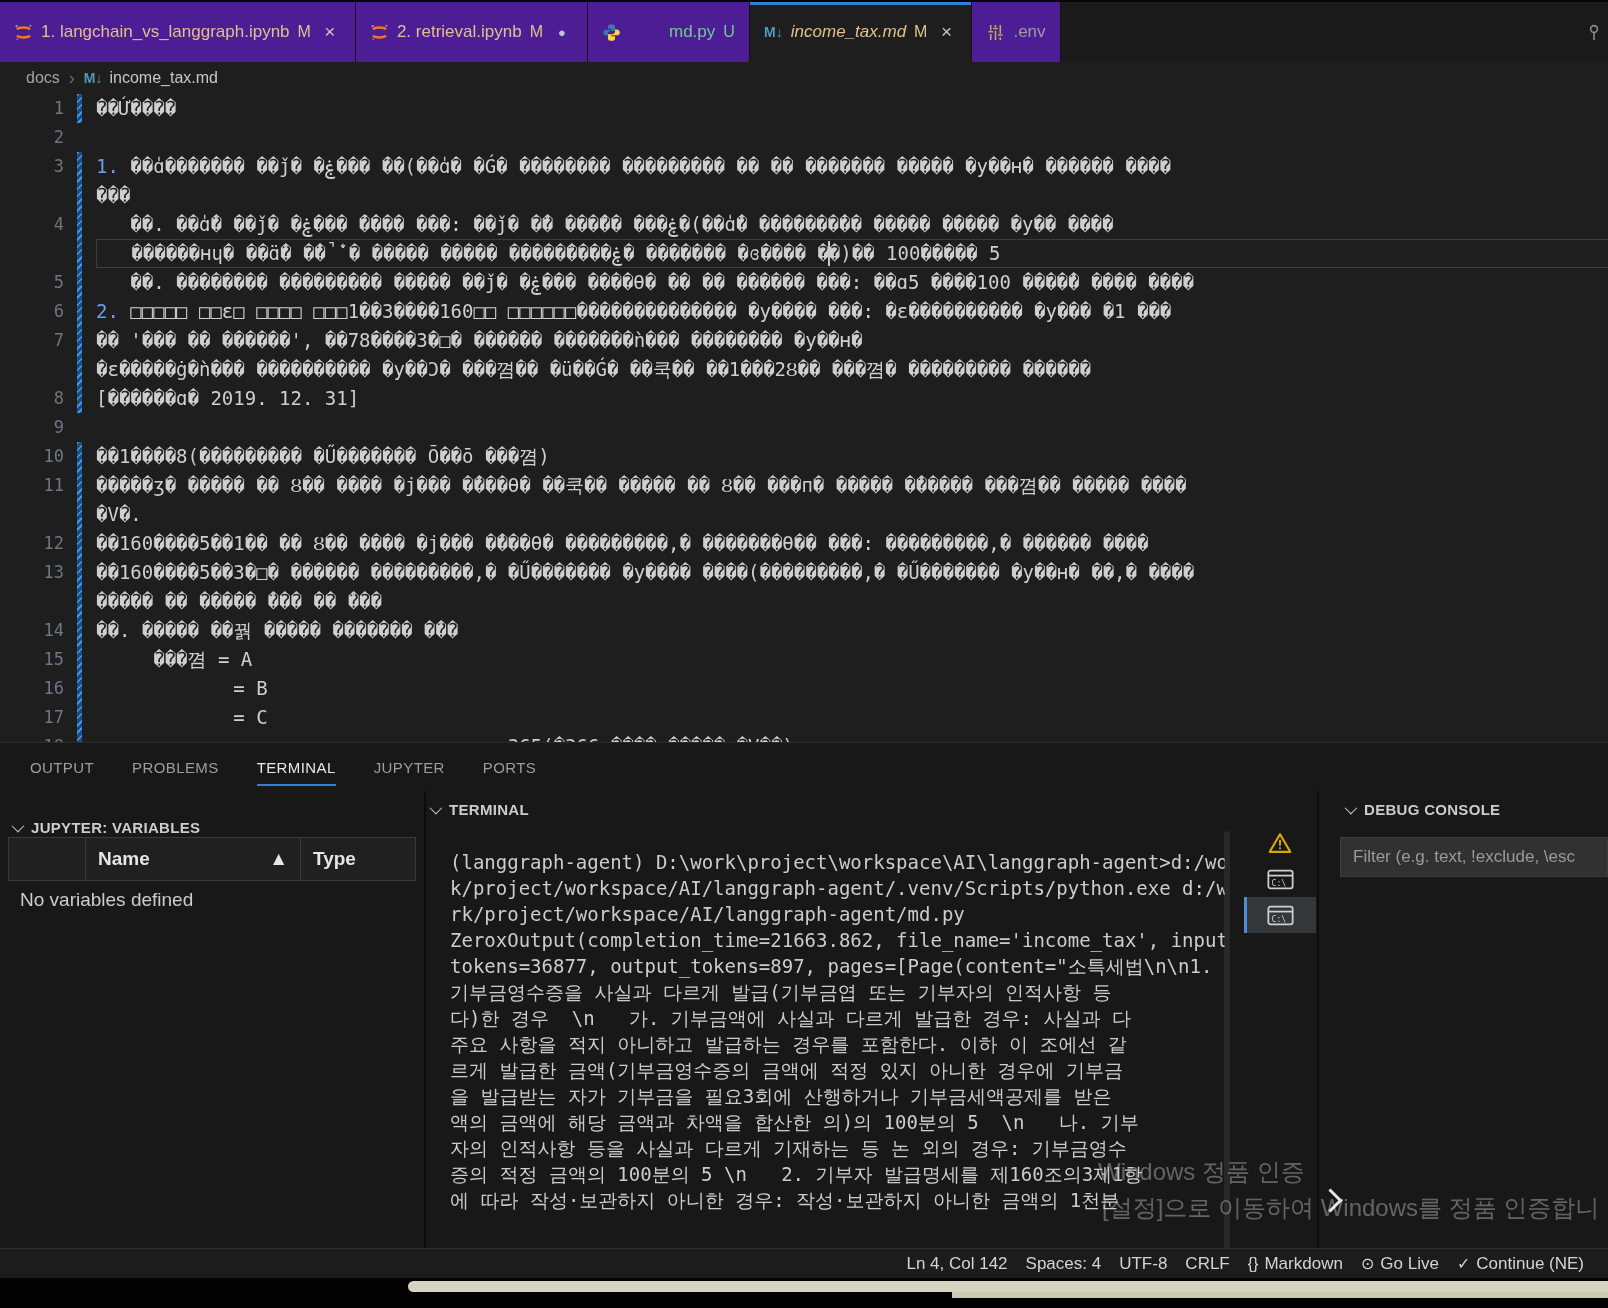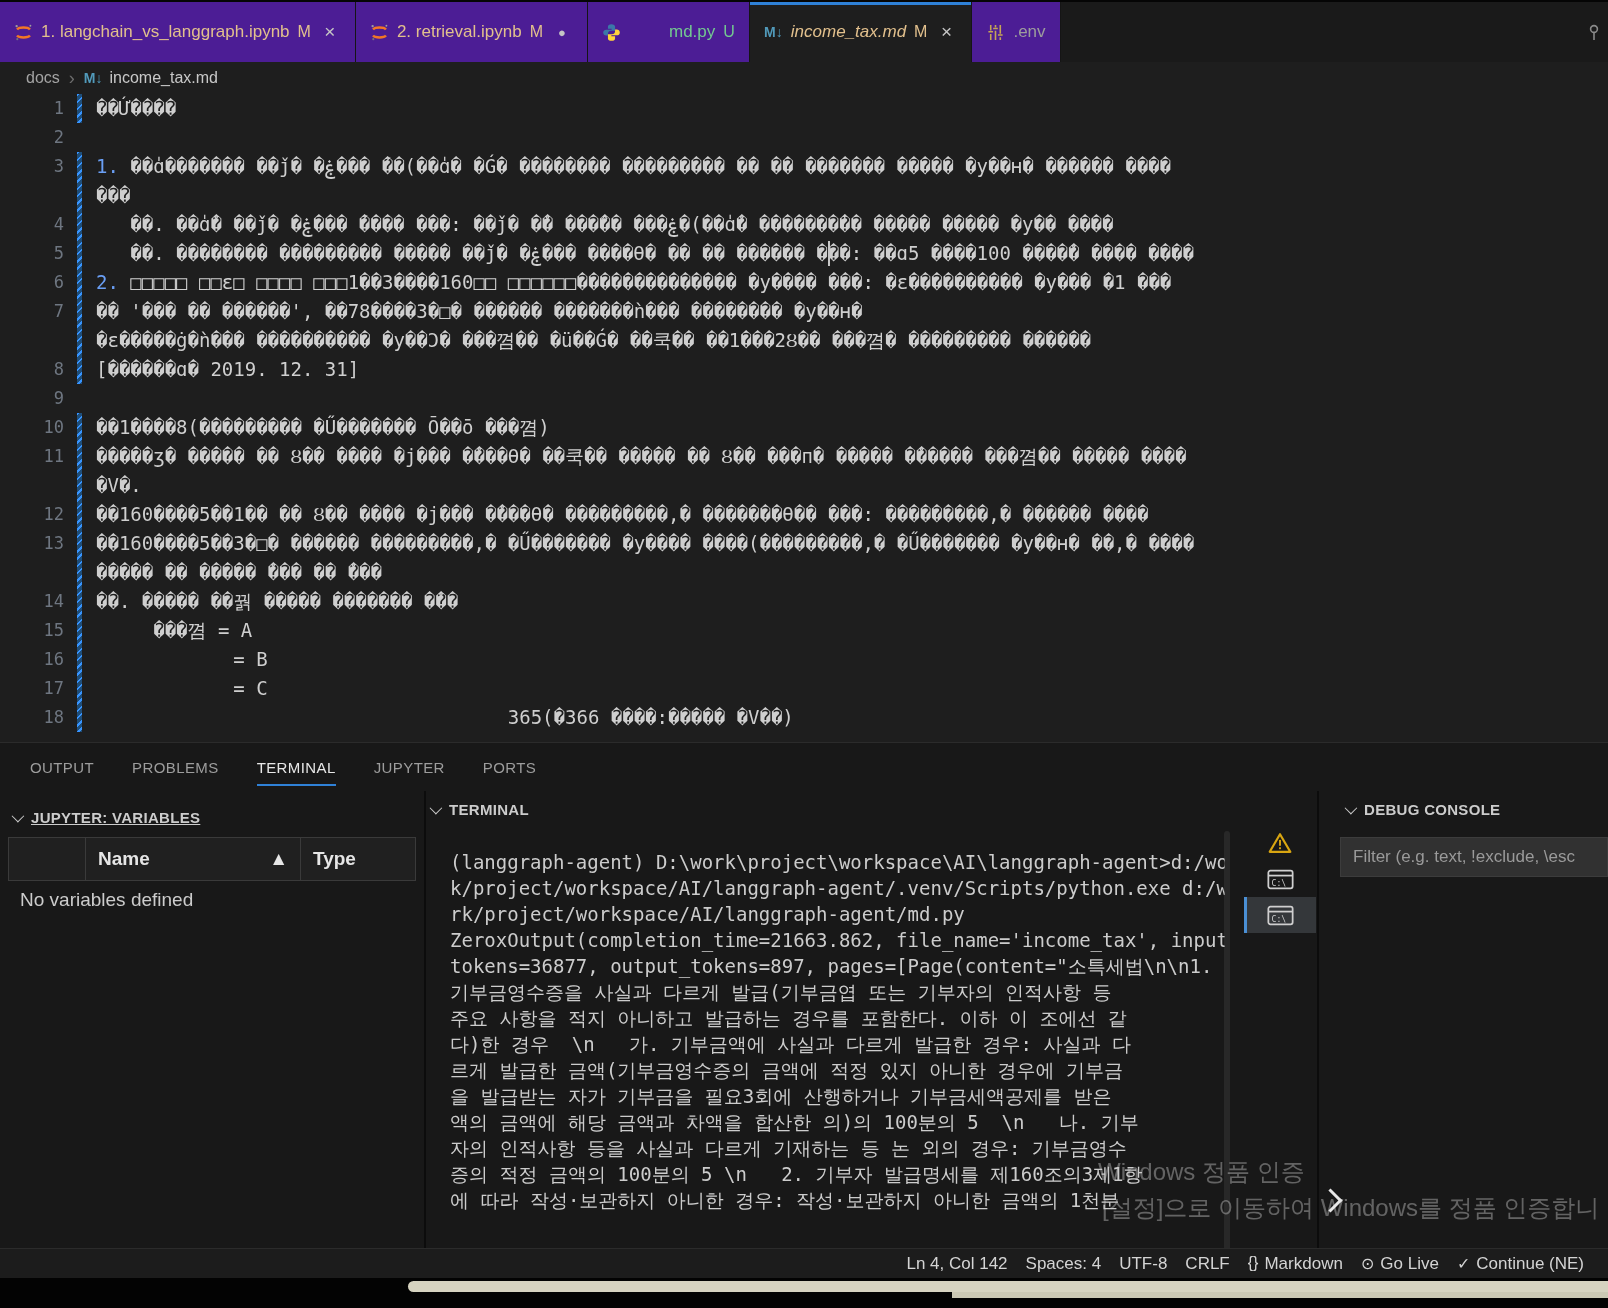--- a/index.html
+++ b/index.html
@@ -78,21 +78,21 @@
 
   
   #dbg-filter{position:absolute;left:1340px;top:94px;width:268px;height:40px;background:#313131;
     border:1px solid #3c3c3c;color:#cccccc;font-size:17px;padding:0 12px;box-sizing:border-box;outline:none;}
   #dbg-filter::placeholder{color:#9a9a9a;}
 
   
   #statusbar{position:absolute;left:0;top:1248px;width:1608px;height:30px;background:#1c1c1c;
     border-top:1px solid #2b2b2b;display:flex;align-items:center;justify-content:flex-end;
     gap:18px;padding-right:24px;box-sizing:border-box;font-size:17px;color:#d4d4d4;}
-  .sitem{display:flex;gap:6px;white-space:nowrap;cursor:pointer;}
+  .sitem{display:flex;align-items:center;gap:6px;white-space:nowrap;cursor:pointer;}
   .sicon{font-size:16px;}
 
   
   #bottomarea{position:absolute;left:0;top:1278px;width:1608px;height:30px;background:#030303;}
   #peek1{position:absolute;left:408px;top:3px;right:0;height:11px;background:#d6d3c0;border-radius:8px 0 0 8px;}
   #peek2{position:absolute;left:952px;top:3px;right:0;height:17px;background:#cbc8b4;border-radius:10px 0 0 0;}
   .wm{position:absolute;color:rgba(205,205,205,.42);font-size:24px;white-space:nowrap;z-index:30;pointer-events:none;}
   #wm1{left:1098px;top:1156px;}
   #wm2{left:1102px;top:1192px;width:506px;overflow:hidden;}
   #ovl-chev{position:absolute;left:1322px;top:1192px;width:14px;height:14px;z-index:31;
@@ -197,20 +197,25 @@
       <div class="row">
         <span class="ln mono"></span>
         <span class="stripe on"></span>
         <span class="code mono">���</span>
       </div>
       <div class="row">
         <span class="ln mono">4</span>
         <span class="stripe on"></span>
         <span class="code mono">   ��. ��ɑ̍ٚ� ��ǰ� �ۼ��� �́��� ���: ��ǰ� �ٚ� ����̂� ���ۼ�(��ɑ̍ٚ� ��������̍� ����� ����� �y�� ����</span>
       </div>
+      <div class="row cur">
+        <span class="ln mono"></span>
+        <span class="stripe on"></span>
+        <span class="code mono">   ������ʜɥ� ��ɑ̈ٚ� ��̍ٚ ̍ٚ̚� ����� ����� ������̈���ۼ� ������� �ɞ���� ��)�� 100����� 5</span>
+      </div>
       <div class="row">
         <span class="ln mono">5</span>
         <span class="stripe on"></span>
         <span class="code mono">   ��. �������� ��������� ����� ��ǰ� �ۼ��� ����Ɵ� �� �� ������ ���: ��ɑ5 ����100 ����ٚ� ���� ����</span>
       </div>
       <div class="row">
         <span class="ln mono">6</span>
         <span class="stripe on"></span>
         <span class="code mono"><span class="mdnum">2. </span>□□□□□ □□ɛ□ □□□□ □□□1��3����160□□ □□□□□□�������������� �y���� ���: �ɛ���������� �y��� �1 ���</span>
       </div>
@@ -294,21 +299,21 @@
 
   <div id="panel">
     <div id="ptabs">
         <div class="ptab">OUTPUT</div>
         <div class="ptab">PROBLEMS</div>
         <div class="ptab active">TERMINAL</div>
         <div class="ptab">JUPYTER</div>
         <div class="ptab">PORTS</div>
       </div>
 
-    <div class="phead" style="left:12px;top:66px;text-decoration:underline;">
+    <div class="phead" style="left:12px;top:76px;">
       <span class="chev"></span>
       <span>JUPYTER: VARIABLES</span>
     </div>
     <div id="vars-table">
       <div class="vc vc0"></div>
       <div class="vc vc1">
         <span>Name</span>
         <span>▲</span>
       </div>
       <div class="vc vc2">
@@ -322,22 +327,22 @@
       <span class="chev"></span>
       <span>TERMINAL</span>
     </div>
     <div id="term" class="mono">
         <div class="tline">(langgraph-agent) D:\work\project\workspace\AI\langgraph-agent&gt;d:/wor</div>
         <div class="tline">k/project/workspace/AI/langgraph-agent/.venv/Scripts/python.exe d:/wo</div>
         <div class="tline">rk/project/workspace/AI/langgraph-agent/md.py</div>
         <div class="tline">ZeroxOutput(completion_time=21663.862, file_name='income_tax', input_</div>
         <div class="tline">tokens=36877, output_tokens=897, pages=[Page(content="소특세법\n\n1.</div>
         <div class="tline">기부금영수증을 사실과 다르게 발급(기부금엽 또는 기부자의 인적사항 등</div>
+        <div class="tline">다)한 경우  \n   가. 기부금액에 사실과 다르게 발급한 경우: 사실과 다</div>
         <div class="tline">주요 사항을 적지 아니하고 발급하는 경우를 포함한다. 이하 이 조에선 같</div>
-        <div class="tline">다)한 경우  \n   가. 기부금액에 사실과 다르게 발급한 경우: 사실과 다</div>
         <div class="tline">르게 발급한 금액(기부금영수증의 금액에 적정 있지 아니한 경우에 기부금</div>
         <div class="tline">을 발급받는 자가 기부금을 필요3회에 산행하거나 기부금세액공제를 받은</div>
         <div class="tline">액의 금액에 해당 금액과 차액을 합산한 의)의 100분의 5  \n   나. 기부</div>
         <div class="tline">자의 인적사항 등을 사실과 다르게 기재하는 등 논 외의 경우: 기부금영수</div>
         <div class="tline">증의 적정 금액의 100분의 5 \n   2. 기부자 발급명세를 제160조의3제1항</div>
         <div class="tline">에 따라 작성·보관하지 아니한 경우: 작성·보관하지 아니한 금액의 1천분</div>
       </div>
     <div id="term-scroll"></div>
 
     <div id="sessions">

